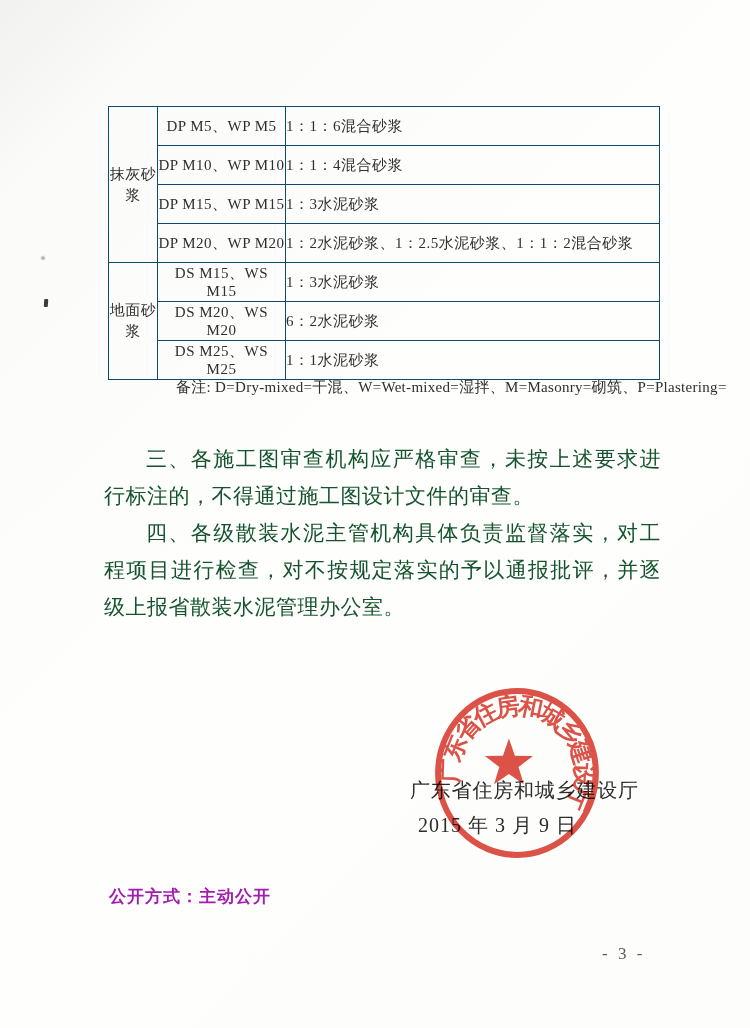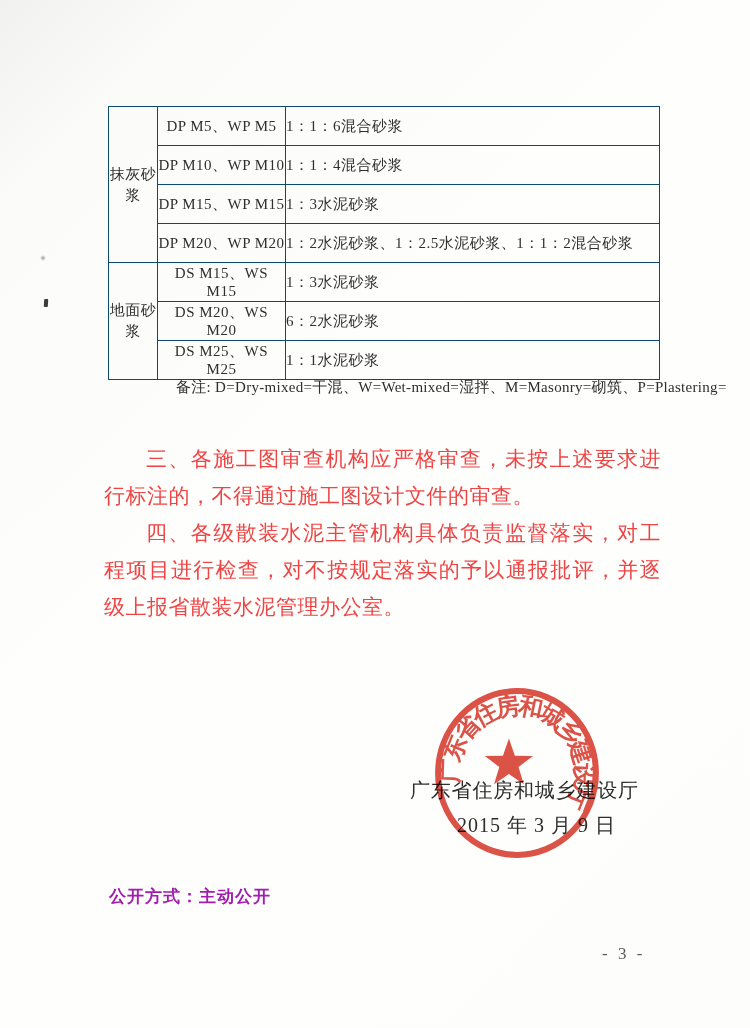--- a/index.html
+++ b/index.html
@@ -26,27 +26,27 @@
 
   
   .remark{position:absolute;left:103px;top:377px;width:556px;
     font-size:15px;line-height:21px;color:#2e2e2e;letter-spacing:0.3px;margin-left:48px;}
   .remark .l1{text-indent:25px;white-space:nowrap;}
   .remark .l2{white-space:nowrap;}
 
   
   .paras{position:absolute;left:104px;top:441px;width:557px;}
   .paras p{
-    margin:0;font-size:21px;line-height:37px;color:#ef4444;
+    margin:0;font-size:21px;line-height:37px;color:#14532d;
     text-indent:2em;text-align:justify;letter-spacing:0.5px;
   }
 
   
   .issuer{position:absolute;left:410px;top:777px;font-size:20px;letter-spacing:0.8px;color:#2c2c2c;}
-  .issue-date{position:absolute;left:457px;top:812px;font-size:20px;letter-spacing:1px;color:#2c2c2c;}
+  .issue-date{position:absolute;left:418px;top:812px;font-size:20px;letter-spacing:1px;color:#2c2c2c;}
   .seal{position:absolute;left:431px;top:684px;mix-blend-mode:multiply;opacity:0.88;filter:blur(0.4px);}
   .seal text{font-family:"Liberation Serif","DejaVu Serif",serif;font-weight:bold;}
 
   
   .disclosure{position:absolute;left:109px;top:885px;
     font-family:"Liberation Sans","DejaVu Sans",sans-serif;
     font-weight:700;font-size:17px;letter-spacing:1px;color:#a21caf;}
   .page-num{position:absolute;left:602px;top:944px;font-size:17px;letter-spacing:3px;color:#5a5a5a;}
 
   

